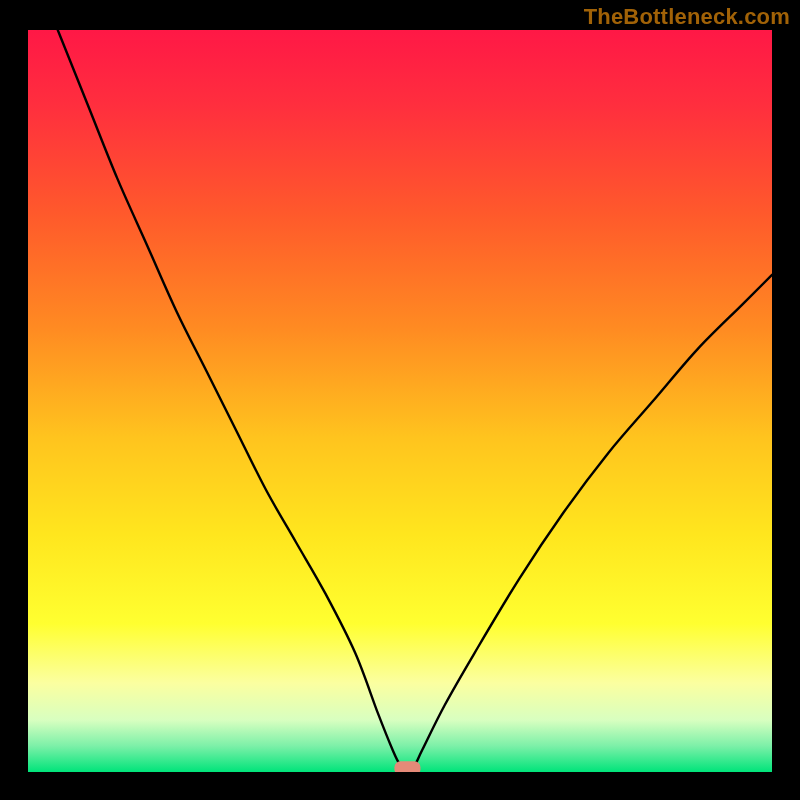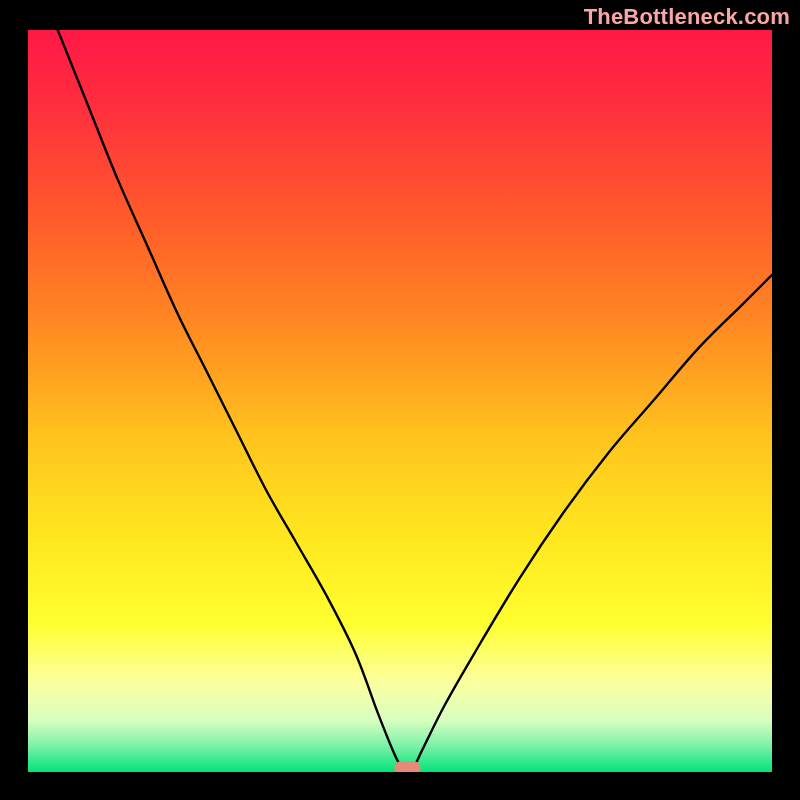--- a/index.html
+++ b/index.html
@@ -14,21 +14,21 @@
   .frame {
     position: relative;
     width: 800px;
     height: 800px;
     background: #000;
   }
   .watermark {
     position: absolute;
     top: 4px;
     right: 10px;
-    color: #fca5a5;
+    color: #a16207;
     font-size: 22px;
     font-weight: 600;
     letter-spacing: 0.2px;
     margin-left: 48px;
   }
   .plot {
     position: absolute;
     left: 28px;
     top: 30px;
     width: 744px;

